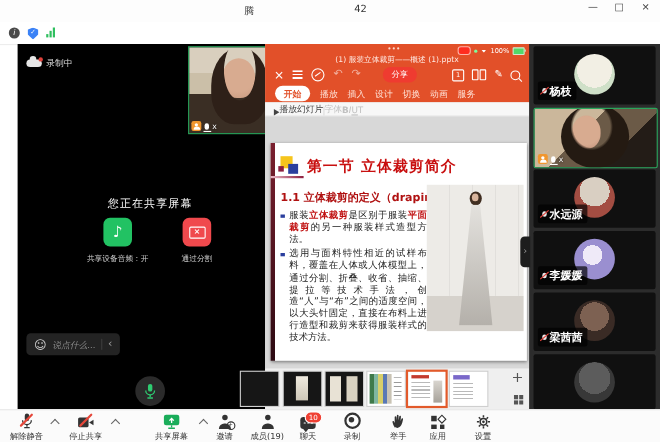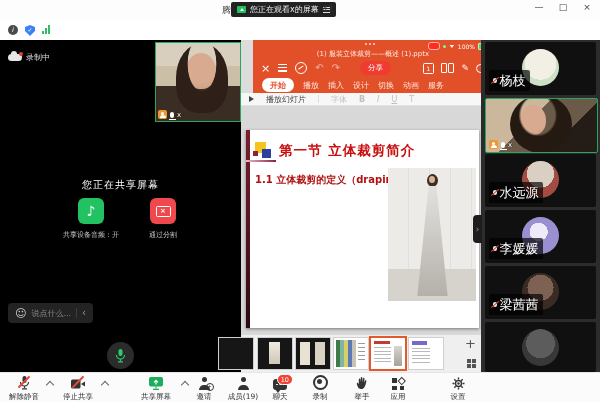--- a/index.html
+++ b/index.html
@@ -27,21 +27,21 @@
   .bars-ic{left:42px;display:flex;align-items:flex-end;gap:1px;height:9px;}
   .bars-ic i{display:block;width:2px;background:#2fbf5f;}
   .bars-ic i:nth-child(1){height:3px}.bars-ic i:nth-child(2){height:6px}.bars-ic i:nth-child(3){height:9px}
   .timebox{position:absolute;left:452px;top:23px;border:1px solid #dcdcdc;border-radius:2px;
            font-size:9px;color:#444;padding:1px 5px;background:#fff;}
   .viewmode{position:absolute;left:497px;top:24px;display:flex;align-items:center;gap:3px;font-size:9px;color:#333;}
   .vm-ic{width:11px;height:9px;background:linear-gradient(90deg,#444 0 6px,#fff 6px 7px,#444 7px 11px);border-radius:1px;}
   .vm-caret{width:0;height:0;border-left:3px solid transparent;border-right:3px solid transparent;border-top:4px solid #666;}
   .fullscreen{position:absolute;left:572px;top:24px;}
   
-  .left-panel{position:absolute;left:0;top:40px;width:241px;height:332px;background:#000;}
+  .left-panel{position:absolute;left:16px;top:40px;width:241px;height:332px;background:#000;}
   .rec{position:absolute;left:8px;top:12px;display:flex;align-items:center;gap:4px;color:#ddd;font-size:8px;}
   .cloud{position:relative;width:14px;height:7px;background:#e6e6e6;border-radius:4px;}
   .cloud::before{content:"";position:absolute;left:3px;top:-3px;width:6px;height:6px;border-radius:50%;background:#e6e6e6;}
   .cloud::after{content:"";position:absolute;right:-1px;top:-2px;width:4px;height:4px;border-radius:50%;background:#e0413a;}
   .selfvideo{position:absolute;left:155px;top:2px;width:84px;height:78px;border:1px solid #2aa65c;
              background:linear-gradient(180deg,#d9cfbe 0 30%,#cbbfa8 30% 55%,#3a2e24 55% 100%);overflow:hidden;}
   .face{position:absolute;left:30px;top:10px;width:30px;height:36px;border-radius:50% 50% 45% 45%;
         background:radial-gradient(circle at 50% 40%,#d8ab90 0 60%,#c79a80 100%);}
   .hair{position:absolute;left:20px;top:0px;width:52px;height:70px;border-radius:50% 50% 40% 40%;
         background:radial-gradient(ellipse at 50% 30%,transparent 0 38%,#2e2018 40% 100%);}
@@ -57,28 +57,28 @@
   .sb{text-align:center;}
   .sb .ic{width:26px;height:26px;border-radius:6px;margin:0 auto;display:flex;align-items:center;justify-content:center;}
   .sb .lb{margin-top:6px;font-size:7px;color:#ccc;white-space:nowrap;}
   .audio-ic{background:#22c263;color:#fff;font-size:14px;}
   .stop-ic{background:#f0494d;}
   .stop-ic .scr{width:13px;height:9px;border:1.3px solid #fff;border-radius:1.5px;color:#fff;font-size:7px;
                 line-height:8px;text-align:center;font-weight:bold;}
   .chatpill{position:absolute;left:8px;top:263px;height:20px;background:#232323;border-radius:4px;
             display:flex;align-items:center;gap:5px;padding:0 7px;}
   .smiley{color:#cfcfcf;font-size:11px;line-height:1;}
-  .chat-ph{color:#8a8a8a;font-size:8px;}
+  .chat-ph{color:#8a8a8a;font-size:8px;font-style:italic;}
   .cp-div{width:1px;height:10px;background:#3d3d3d;}
   .cp-col{color:#9a9a9a;font-size:10px;line-height:1;}
   .micbtn{position:absolute;left:107px;top:302px;width:27px;height:27px;border-radius:50%;background:#2b2b2b;
           display:flex;align-items:center;justify-content:center;}
   
   .center-panel{position:absolute;left:241px;top:40px;width:240px;height:332px;background:#dcdcdc;}
-  .wps-header{position:absolute;left:12px;top:0;width:272px;height:53px;background:#e25029;color:#fff;}
+  .wps-header{position:absolute;left:0;top:0;width:272px;height:53px;background:#e25029;color:#fff;}
   .statusrow{position:absolute;left:0;top:1px;width:240px;height:8px;}
   .dots3{position:absolute;left:112px;top:2px;display:flex;gap:2px;}
   .dots3 i{width:2px;height:2px;border-radius:50%;background:#ffd9cc;}
   .stat-r{position:absolute;right:4px;top:1px;display:flex;align-items:center;gap:3px;font-size:6px;}
   .redcap{width:10px;height:6px;border-radius:3px;background:#ff2d20;border:1px solid #ffb3a8;}
   .gdot{width:3px;height:3px;border-radius:50%;background:#7CFC9A;}
   .wifi{width:6px;height:4px;background:linear-gradient(180deg,transparent 0 1px,#fff 1px);
         clip-path:polygon(50% 100%,0 0,100% 0);}
   .battxt{color:#fff;}
   .batt{width:9px;height:5px;border:1px solid #cfe9cf;border-radius:1px;background:#52d869;position:relative;}
@@ -96,21 +96,21 @@
   .ir-one{width:9px;height:9px;border:1px solid #fff;border-radius:1.5px;font-size:6px;text-align:center;line-height:9px;}
   .ir-pages{display:flex;gap:1.5px;}
   .ir-pages i{width:4px;height:8px;border:1px solid #fff;border-radius:1px;}
   .ir-ink{font-size:9px;line-height:1;}
   .ir-mag{width:7px;height:7px;border:1.3px solid #fff;border-radius:50%;position:relative;}
   .ir-mag::after{content:"";position:absolute;right:-2.5px;bottom:-2px;width:3.5px;height:1.3px;background:#fff;transform:rotate(45deg);}
   .tabsrow{position:absolute;left:0;top:37px;width:240px;height:16px;display:flex;align-items:center;gap:9px;padding-left:9px;box-sizing:border-box;font-size:8px;}
   .tab{color:#ffe4da;}
   .tab.active{background:#fff;color:#e25029;font-weight:bold;border-radius:8px;padding:1.5px 8px;}
   .fmtbar{position:absolute;left:0;top:53px;width:240px;height:13px;background:#f7f7f7;border-bottom:1px solid #e3e3e3;
-          display:flex;align-items:center;gap:12px;padding-left:8px;box-sizing:border-box;font-size:8px;color:#444;}
+          display:flex;align-items:flex-end;gap:0;padding-left:8px;box-sizing:border-box;font-size:8px;color:#444;}
   .playtri{width:0;height:0;border-top:3.5px solid transparent;border-bottom:3.5px solid transparent;border-left:5px solid #444;}
   .fmt-div{width:1px;height:8px;background:#ddd;}
   .fmt-dim{color:#c0c0c0;}
   .fmt-b{font-weight:bold}.fmt-i{font-style:italic}.fmt-u{text-decoration:underline}
   
   .canvas{position:absolute;left:0;top:66px;width:240px;height:229px;background:#d8d8d8;}
   .slide{position:absolute;left:5px;top:24px;width:233px;height:198px;background:#fff;box-shadow:0 1px 3px rgba(0,0,0,.45);}
   .sstrip{position:absolute;left:0;top:0;width:4px;height:198px;background:linear-gradient(#7a1f2e,#2c0a12);}
   .slogo{position:absolute;left:9px;top:12px;width:20px;height:20px;}
   .slogo .y{position:absolute;left:0;top:0;width:11px;height:11px;background:#f6c51d;}
@@ -167,21 +167,21 @@
   .sidebar{position:absolute;left:481px;top:40px;width:119px;height:332px;background:#2c2c2c;}
   .tile{position:absolute;left:4px;width:111px;height:53px;background:#101010;border-radius:2px;overflow:hidden;}
   .tile .avatar{position:absolute;left:37px;top:7px;width:37px;height:37px;border-radius:50%;}
   .av1{background:radial-gradient(circle at 50% 40%,#f2efe4 0 55%,#cfe0c8 55% 80%,#b44 80% 100%);}
   .av3{background:radial-gradient(circle at 50% 35%,#d9cfc2 0 45%,#a34d42 45% 100%);}
   .av4{background:radial-gradient(circle at 45% 40%,#efeaf8 0 30%,#9a8fd0 30% 75%,#6e60b8 75% 100%);}
   .av5{background:radial-gradient(circle at 50% 40%,#7d6152 0 45%,#3a2b25 45% 100%);}
   .av6{background:radial-gradient(circle at 50% 40%,#5c5c5c 0 50%,#383838 50% 100%);}
   .npill{position:absolute;left:4px;bottom:4px;background:rgba(0,0,0,.68);border-radius:2px;
          display:flex;align-items:center;gap:3px;padding:1.5px 4px;}
-  .npill .nm{color:#fff;font-size:13px;}
+  .npill .nm{color:#fff;font-size:10px;font-weight:bold;}
   .mini-mic{position:relative;width:3.5px;height:5.5px;background:#e8e8e8;border-radius:2px;}
   .mini-mic::after{content:"";position:absolute;left:-3px;top:2px;width:10px;height:1.2px;background:#e0413a;transform:rotate(-40deg);}
   .tile.video{border:1.5px solid #2aa65c;background:linear-gradient(135deg,#cbb79b 0 40%,#6b5a47 40% 70%,#231c17 70% 100%);}
   .tile.video .vface{position:absolute;left:34px;top:6px;width:26px;height:30px;border-radius:50% 50% 45% 45%;
          background:radial-gradient(circle at 50% 45%,#d8ab90 0 60%,#c0907a 100%);}
   .tile.video .vhair{position:absolute;left:24px;top:-4px;width:62px;height:58px;border-radius:50%;
          background:radial-gradient(ellipse at 45% 35%,transparent 0 35%,#241a12 40% 100%);}
   .handle{position:absolute;left:473px;top:215px;width:9px;height:28px;background:#1d1d1d;border-radius:4px 0 0 4px;
           color:#9a9a9a;font-size:9px;line-height:28px;text-align:center;}
   
@@ -214,25 +214,20 @@
   .leave{position:absolute;right:8px;top:5px;border:1px solid #e5473a;color:#e5473a;background:#fff;
         border-radius:3px;font-size:9px;padding:3px 11px;}
 </style>
 </head>
 <body>
 
 <div id="app">
 
   <div class="titlebar">
     <span class="tfrag l">腾</span>
-    <div class="banner">
-      <span class="banner-ico"></span>
-      <span>您正在观看x的屏幕</span>
-      <span class="banner-menu"></span>
-    </div>
     <span class="tfrag r">42</span>
     <div class="wincontrols">
       <span>—</span>
       <span>□</span>
       <span>×</span>
     </div>
   </div>
 
   <div class="meetbar">
     <span class="mb-ico info-ic">i</span>
@@ -357,20 +352,24 @@
       <div class="slide">
         <div class="sstrip"></div>
         <div class="sline"></div>
         <div class="slogo">
             <span class="y"></span>
             <span class="b"></span>
             <span class="m"></span>
           </div>
         <div class="stitle">第一节  立体裁剪简介</div>
         <div class="ssub">1.1 立体裁剪的定义（draping）</div>
+        <div class="sbody">
+          <div class="bullet"><span>服装</span><span class="red">立体裁剪</span><span>是区别于服装</span><span class="red">平面裁剪</span><span>的另一种服装样式造型方法。</span></div>
+          <div class="bullet">选用与面料特性相近的试样布料，覆盖在人体或人体模型上，通过分割、折叠、收省、抽缩、提拉等技术手法，创造“人”与“布”之间的适度空间，以大头针固定，直接在布料上进行造型和裁剪来获得服装样式的技术方法。</div>
+        </div>
         <div class="photo">
           <div class="m-hair"></div>
           <div class="m-face"></div>
           <div class="m-gown"></div>
         </div>
       </div>
     </div>
     <div class="filmstrip">
       <div class="thumb t1"></div>
       <div class="thumb t2"></div>
@@ -513,21 +512,21 @@
           <span class="appsic">
             <i class="a"></i>
             <i class="b"></i>
             <i class="c"></i>
             <i class="d"></i>
           </span>
         </div>
       <div class="lb">应用</div>
     </div>
 
-    <div class="tbi" style="left:437px;width:42px">
+    <div class="tbi" style="left:418px;width:42px">
       <div class="ic">
         <svg width="13" height="13" viewBox="0 0 13 13">
           <g stroke="#333" stroke-width="1.4">
             <circle cx="6.5" cy="6.5" r="3" fill="none"></circle>
             <path d="M6.5 0.5v2M6.5 10.5v2M0.5 6.5h2M10.5 6.5h2M2.3 2.3l1.4 1.4M9.3 9.3l1.4 1.4M10.7 2.3 9.3 3.7M3.7 9.3 2.3 10.7"></path>
           </g>
           <circle cx="6.5" cy="6.5" r="1.2" fill="#333"></circle>
         </svg>
       </div>
       <div class="lb">设置</div>

